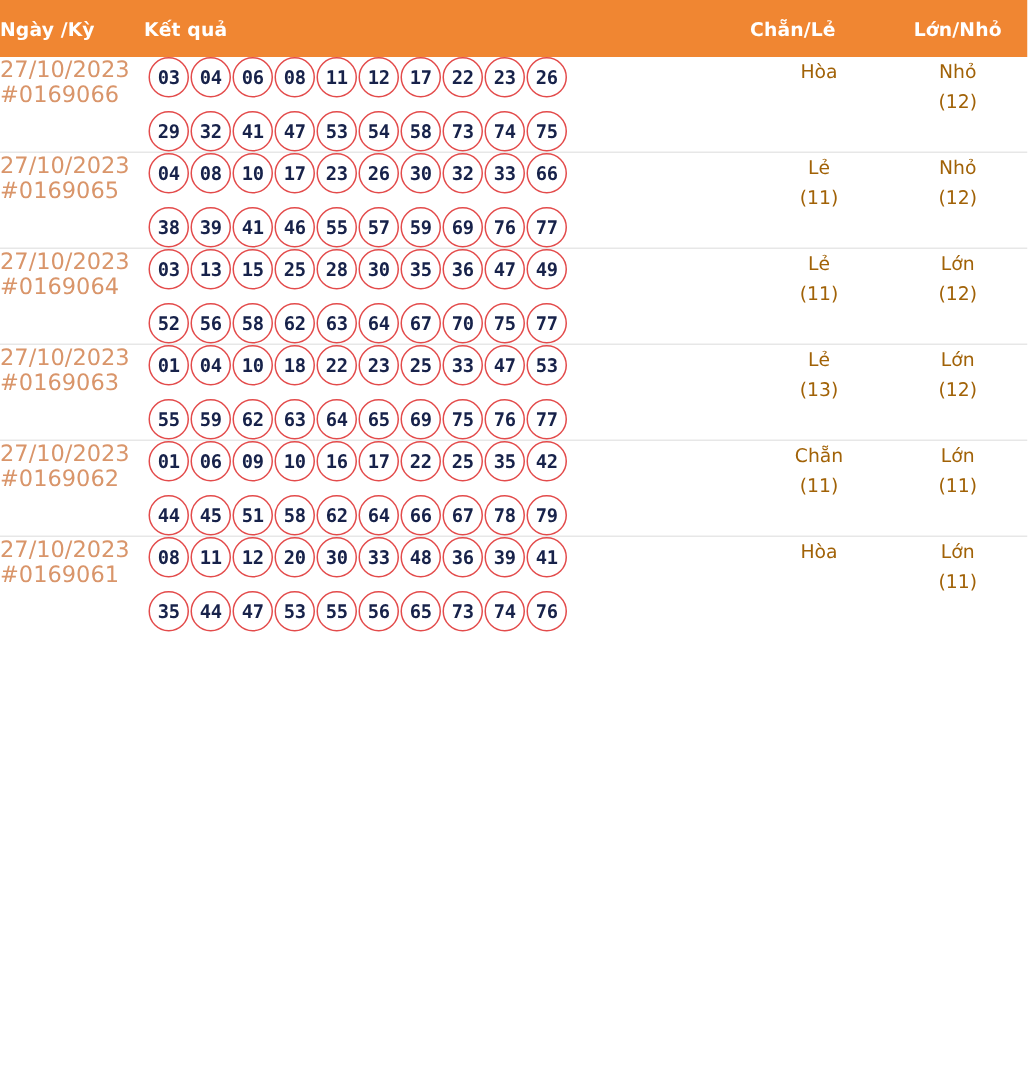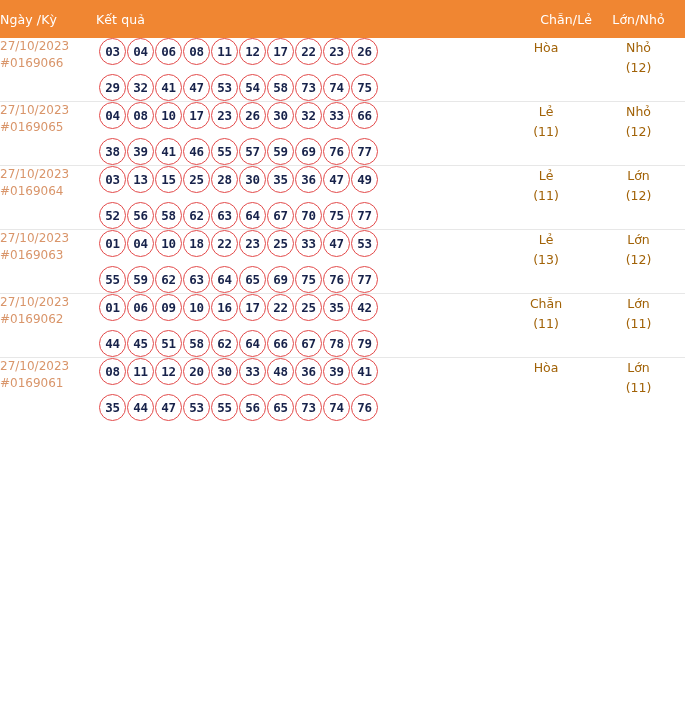--- a/index.html
+++ b/index.html
@@ -21,45 +21,45 @@
     table-layout: fixed;
   }
   
   .table-header {
     background: #f08632;
     height: 38px;
   }
   .table-header th {
     color: #ffffff;
     font-size: 12.5px;
-    font-weight: normal;
+    font-weight: bold;
     padding: 0;
     height: 38px;
     vertical-align: middle;
     letter-spacing: .1px;
     white-space: nowrap;
   }
   .th-date    { width: 96px;  text-align: left;  padding-left: 10px; }
   .th-result  { width: 404px; text-align: left;  padding-left: 5px; }
-  .th-oddeven { width: 92px;  text-align: right; }
+  .th-oddeven { width: 92px;  text-align: left; }
   .th-bigsmall{ width: 93px;  text-align: center; }
 
   
   .result-row > td {
     border-bottom: 1px solid #e7e7e7;
     vertical-align: top;
     padding: 0;
     background: #fff;
   }
   .result-row:last-child > td { border-bottom: none; }
 
   .cell-date {
     padding: 12px 0 0 8px;
     color: #d9956a;
-    font-size: 12px;
+    font-size: 15px;
     line-height: 17px;
     white-space: nowrap;
   }
   .date-line, .period-line { display: block; }
 
   .cell-balls {
     padding: 8px 0 10px 0;
   }
   .ball-row {
     display: flex;

